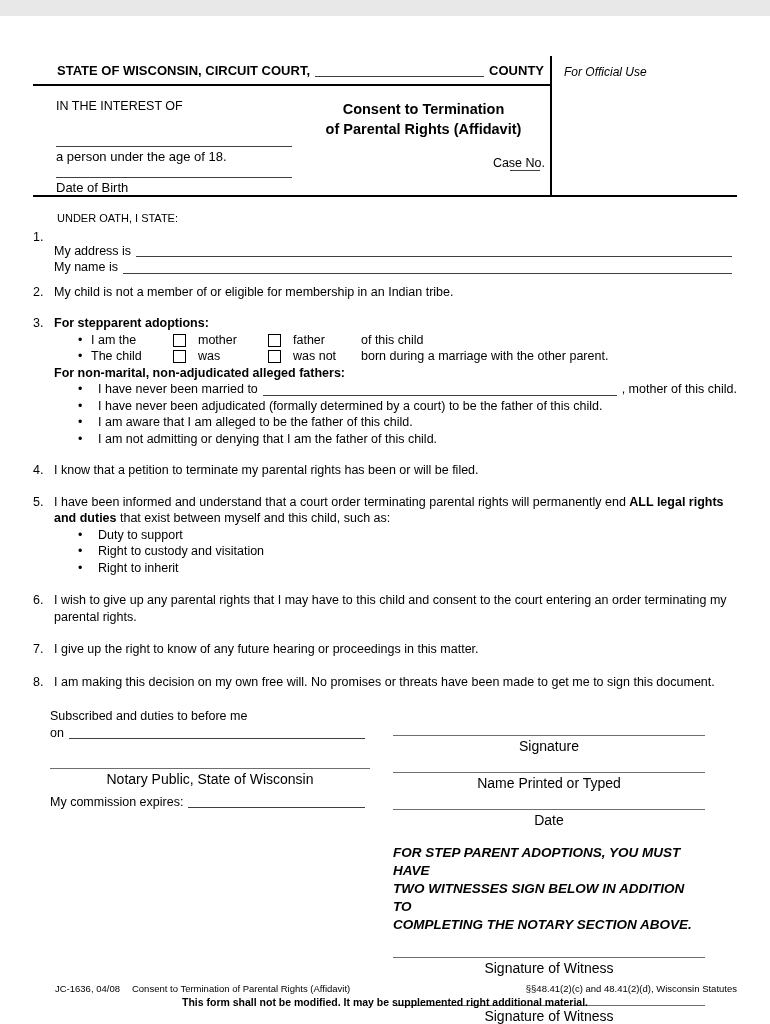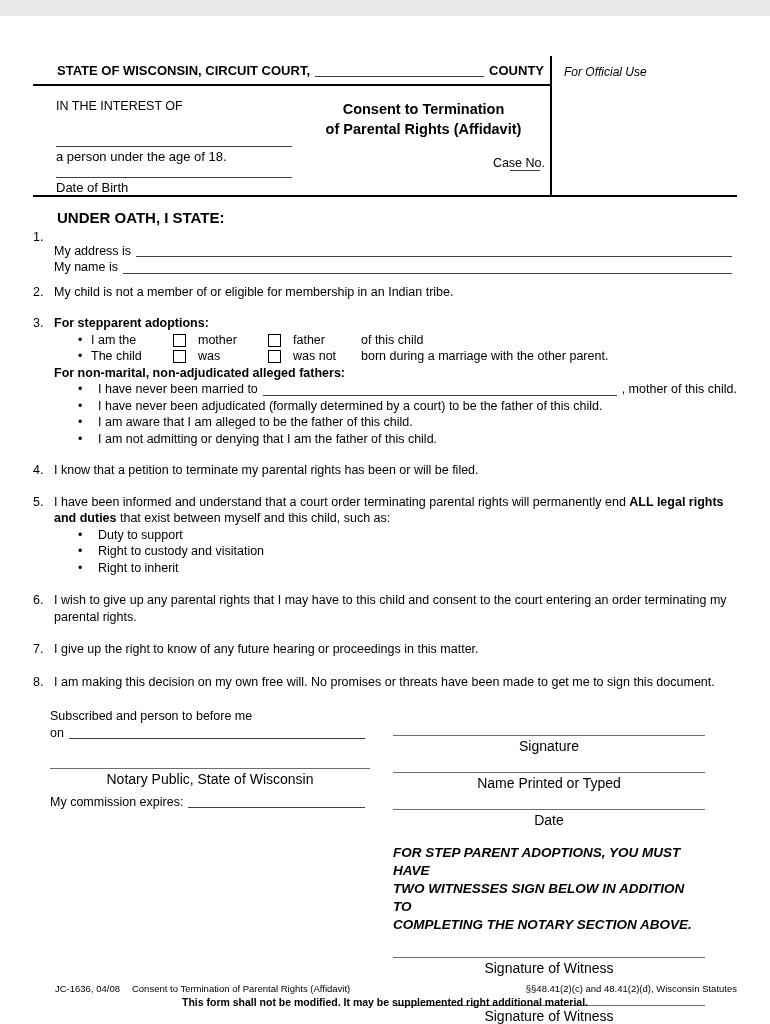--- a/index.html
+++ b/index.html
@@ -30,21 +30,21 @@
   .bg1 .rule { margin-top:33px; }
   .bg2 .rule { margin-top:13px; }
   .title-col { width:253px; padding-top:13px; }
   .form-title { text-align:center; font-weight:bold; font-size:14.5px; line-height:20px; }
   .case-row { display:flex; align-items:flex-end; font-size:12.5px; margin-top:17px; padding:0 5px 0 26px;flex-direction:column; }
   
   .fill { flex:1; border-bottom:1.4px solid #3f3f3f; margin:0 5px 2px 5px; min-width:30px; }
   .caption-sm { text-align:center; font-size:14px; padding-top:2px; }
   
   .body { font-size:12.5px; line-height:16.5px; }
-  .oath { font-weight:bold; font-size:15px; margin:13px 0 2px 24px; }
+  .oath { font-weight:normal; font-size:11px; margin:13px 0 2px 24px; }
   .item { display:flex; }
   .item .num { width:21px; flex:none; }
   .item .itext { flex:1; }
   .fill-short { flex:none; width:255px; border-bottom:1.4px solid #3f3f3f; margin:0 0 2px 5px; }
   .mt14 { margin-top:14px; } .mt15 { margin-top:15px; } .mt16 { margin-top:16px; }
   .mt8  { margin-top:8px; }
   .bold { font-weight:bold; }
   .cbrow { display:flex; margin-left:24px; align-items:flex-start; }
   .cbrow .bullet { width:13px; flex:none; }
   .cbrow .lead { width:82px; flex:none; }
@@ -223,21 +223,21 @@
     </div>
 
     <div class="item mt16">
       <span class="num">8.</span>
       <div class="itext">I am making this decision on my own free will. No promises or threats have been made to get me to sign this document.</div>
     </div>
   </div>
 
   <div class="two-col">
     <div class="left-col">
-      <div>Subscribed and person to before me</div>
+      <div>Subscribed and duties to before me</div>
       <div class="hrow">
         <span>on</span>
         <span class="fill"></span>
       </div>
       <div class="notary-rule"></div>
       <div class="caption-sm">Notary Public, State of Wisconsin</div>
       <div class="commission-row">
         <span>My commission expires:</span>
         <span class="fill"></span>
       </div>

